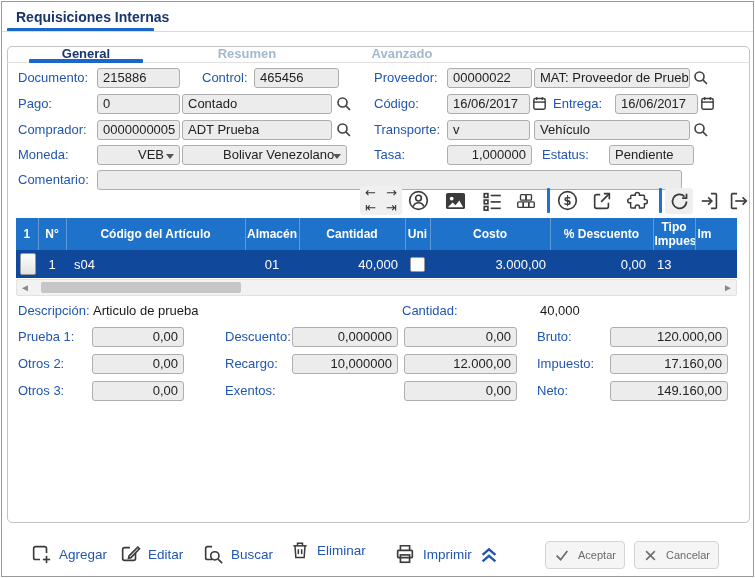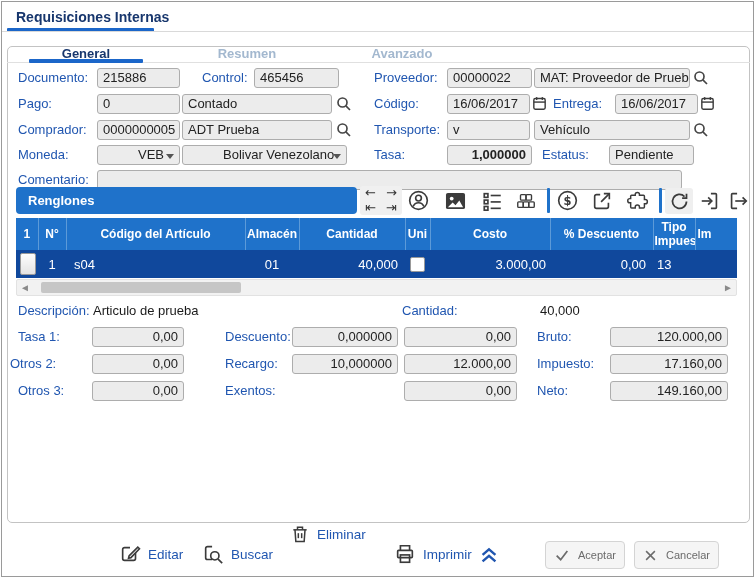--- a/index.html
+++ b/index.html
@@ -164,28 +164,27 @@
   <div class="abs lbl" style="left:16px; top:143px;">Moneda:</div>
   <div class="abs inp sel" style="left:95px; top:143px; width:83px;">
     <span>VEB</span>
     <span class="caret"></span>
   </div>
   <div class="abs inp sel" style="left:180px; top:143px; width:165px;">
     <span>Bolivar Venezolano</span>
     <span class="caret"></span>
   </div>
   <div class="abs lbl" style="left:372px; top:143px;">Tasa:</div>
-  <div class="abs inp num" style="left:445px; top:143px; width:85px;font-weight:bold;">1,000000</div>
+  <div class="abs inp num" style="left:445px; top:143px; width:85px;">1,000000</div>
   <div class="abs lbl" style="left:540px; top:143px;">Estatus:</div>
   <div class="abs inp" style="left:607px; top:143px; width:85px;">Pendiente</div>
 
   <div class="abs lbl" style="left:16px; top:168px;">Comentario:</div>
   <div class="abs inp" style="left:95px; top:168px; width:585px;"></div>
 
-  <div class="renglones-bar">Renglones</div>
   <div class="nav-cluster">
     <span>←</span>
       <span>→</span>
       <span>⇤</span>
       <span>⇥</span>
   </div>
   <div class="abs icon-btn" style="left:405px; top:187px;">
     <svg width="23" height="23" viewBox="0 0 24 24" fill="none" stroke="#3b3b3b" stroke-width="1.7">
         <circle cx="12" cy="12" r="9.2"></circle>
         <circle cx="12" cy="9.5" r="3"></circle>
@@ -308,59 +307,67 @@
     <div class="arrow" style="left:1px;">◄</div>
     <div class="thumb"></div>
     <div class="arrow" style="right:1px;">►</div>
   </div>
 
   <div class="abs lbl" style="left:16px; top:299px;">Descripción:</div>
   <div class="abs val" style="left:91px; top:299px;">Articulo de prueba</div>
   <div class="abs lbl" style="left:400px; top:299px;">Cantidad:</div>
   <div class="abs val" style="left:538px; top:299px;">40,000</div>
 
-  <div class="abs lbl" style="left:16px; top:325px;">Tasa 1:</div>
+  <div class="abs lbl" style="left:16px; top:325px;">Prueba 1:</div>
   <div class="abs inp num" style="left:90px; top:325px; width:92px;">0,00</div>
   <div class="abs lbl" style="left:223px; top:325px;">Descuento:</div>
   <div class="abs inp num" style="left:290px; top:325px; width:106px;">0,000000</div>
   <div class="abs inp num" style="left:402px; top:325px; width:113px;">0,00</div>
   <div class="abs lbl" style="left:535px; top:325px;">Bruto:</div>
   <div class="abs inp num" style="left:608px; top:325px; width:118px;">120.000,00</div>
 
-  <div class="abs lbl" style="left:8px; top:352px;">Otros 2:</div>
+  <div class="abs lbl" style="left:16px; top:352px;">Otros 2:</div>
   <div class="abs inp num" style="left:90px; top:352px; width:92px;">0,00</div>
   <div class="abs lbl" style="left:223px; top:352px;">Recargo:</div>
   <div class="abs inp num" style="left:290px; top:352px; width:106px;">10,000000</div>
   <div class="abs inp num" style="left:402px; top:352px; width:113px;">12.000,00</div>
   <div class="abs lbl" style="left:535px; top:352px;">Impuesto:</div>
   <div class="abs inp num" style="left:608px; top:352px; width:118px;">17.160,00</div>
 
   <div class="abs lbl" style="left:16px; top:379px;">Otros 3:</div>
   <div class="abs inp num" style="left:90px; top:379px; width:92px;">0,00</div>
   <div class="abs lbl" style="left:223px; top:379px;">Exentos:</div>
   <div class="abs inp num" style="left:402px; top:379px; width:113px;">0,00</div>
   <div class="abs lbl" style="left:535px; top:379px;">Neto:</div>
   <div class="abs inp num" style="left:608px; top:379px; width:118px;">149.160,00</div>
 
+  <div class="abs action" style="left:28px; top:540px;">
+    <svg width="22" height="24" viewBox="0 0 24 24" fill="none" stroke="#3b3b3b" stroke-width="1.8">
+        <path d="M18 11V6a2 2 0 0 0-2-2H6a2 2 0 0 0-2 2v10a2 2 0 0 0 2 2h5"></path>
+        <line x1="18" y1="14" x2="18" y2="22"></line>
+        <line x1="14" y1="18" x2="22" y2="18"></line>
+      </svg>
+    <span>Agregar</span>
+  </div>
   <div class="abs action" style="left:117px; top:540px;">
     <svg width="22" height="24" viewBox="0 0 24 24" fill="none" stroke="#3b3b3b" stroke-width="1.8">
         <path d="M12 5H6a2 2 0 0 0-2 2v10a2 2 0 0 0 2 2h10a2 2 0 0 0 2-2v-6"></path>
         <path d="M11 14l9.5-9.5 1.8 1.8L13 16l-2.6.6z"></path>
       </svg>
     <span>Editar</span>
   </div>
   <div class="abs action" style="left:200px; top:540px;">
     <svg width="22" height="24" viewBox="0 0 24 24" fill="none" stroke="#3b3b3b" stroke-width="1.8">
         <path d="M11 4H6a2 2 0 0 0-2 2v10a2 2 0 0 0 2 2h5"></path>
         <circle cx="14" cy="14" r="4.5"></circle>
         <line x1="17.5" y1="17.5" x2="22" y2="22"></line>
       </svg>
     <span>Buscar</span>
   </div>
-  <div class="abs action" style="left:288px; top:520px;text-align:center;">
+  <div class="abs action" style="left:288px; top:536px;text-align:center;">
     <svg width="20" height="24" viewBox="0 0 24 24" fill="none" stroke="#3b3b3b" stroke-width="1.8">
         <line x1="4" y1="7" x2="20" y2="7"></line>
         <path d="M9 7V4h6v3"></path>
         <path d="M6 7l1 14h10l1-14"></path>
         <line x1="10" y1="11" x2="10" y2="17"></line>
         <line x1="14" y1="11" x2="14" y2="17"></line>
       </svg>
     <span>Eliminar</span>
   </div>
   <div class="abs action" style="left:392px; top:540px;">

